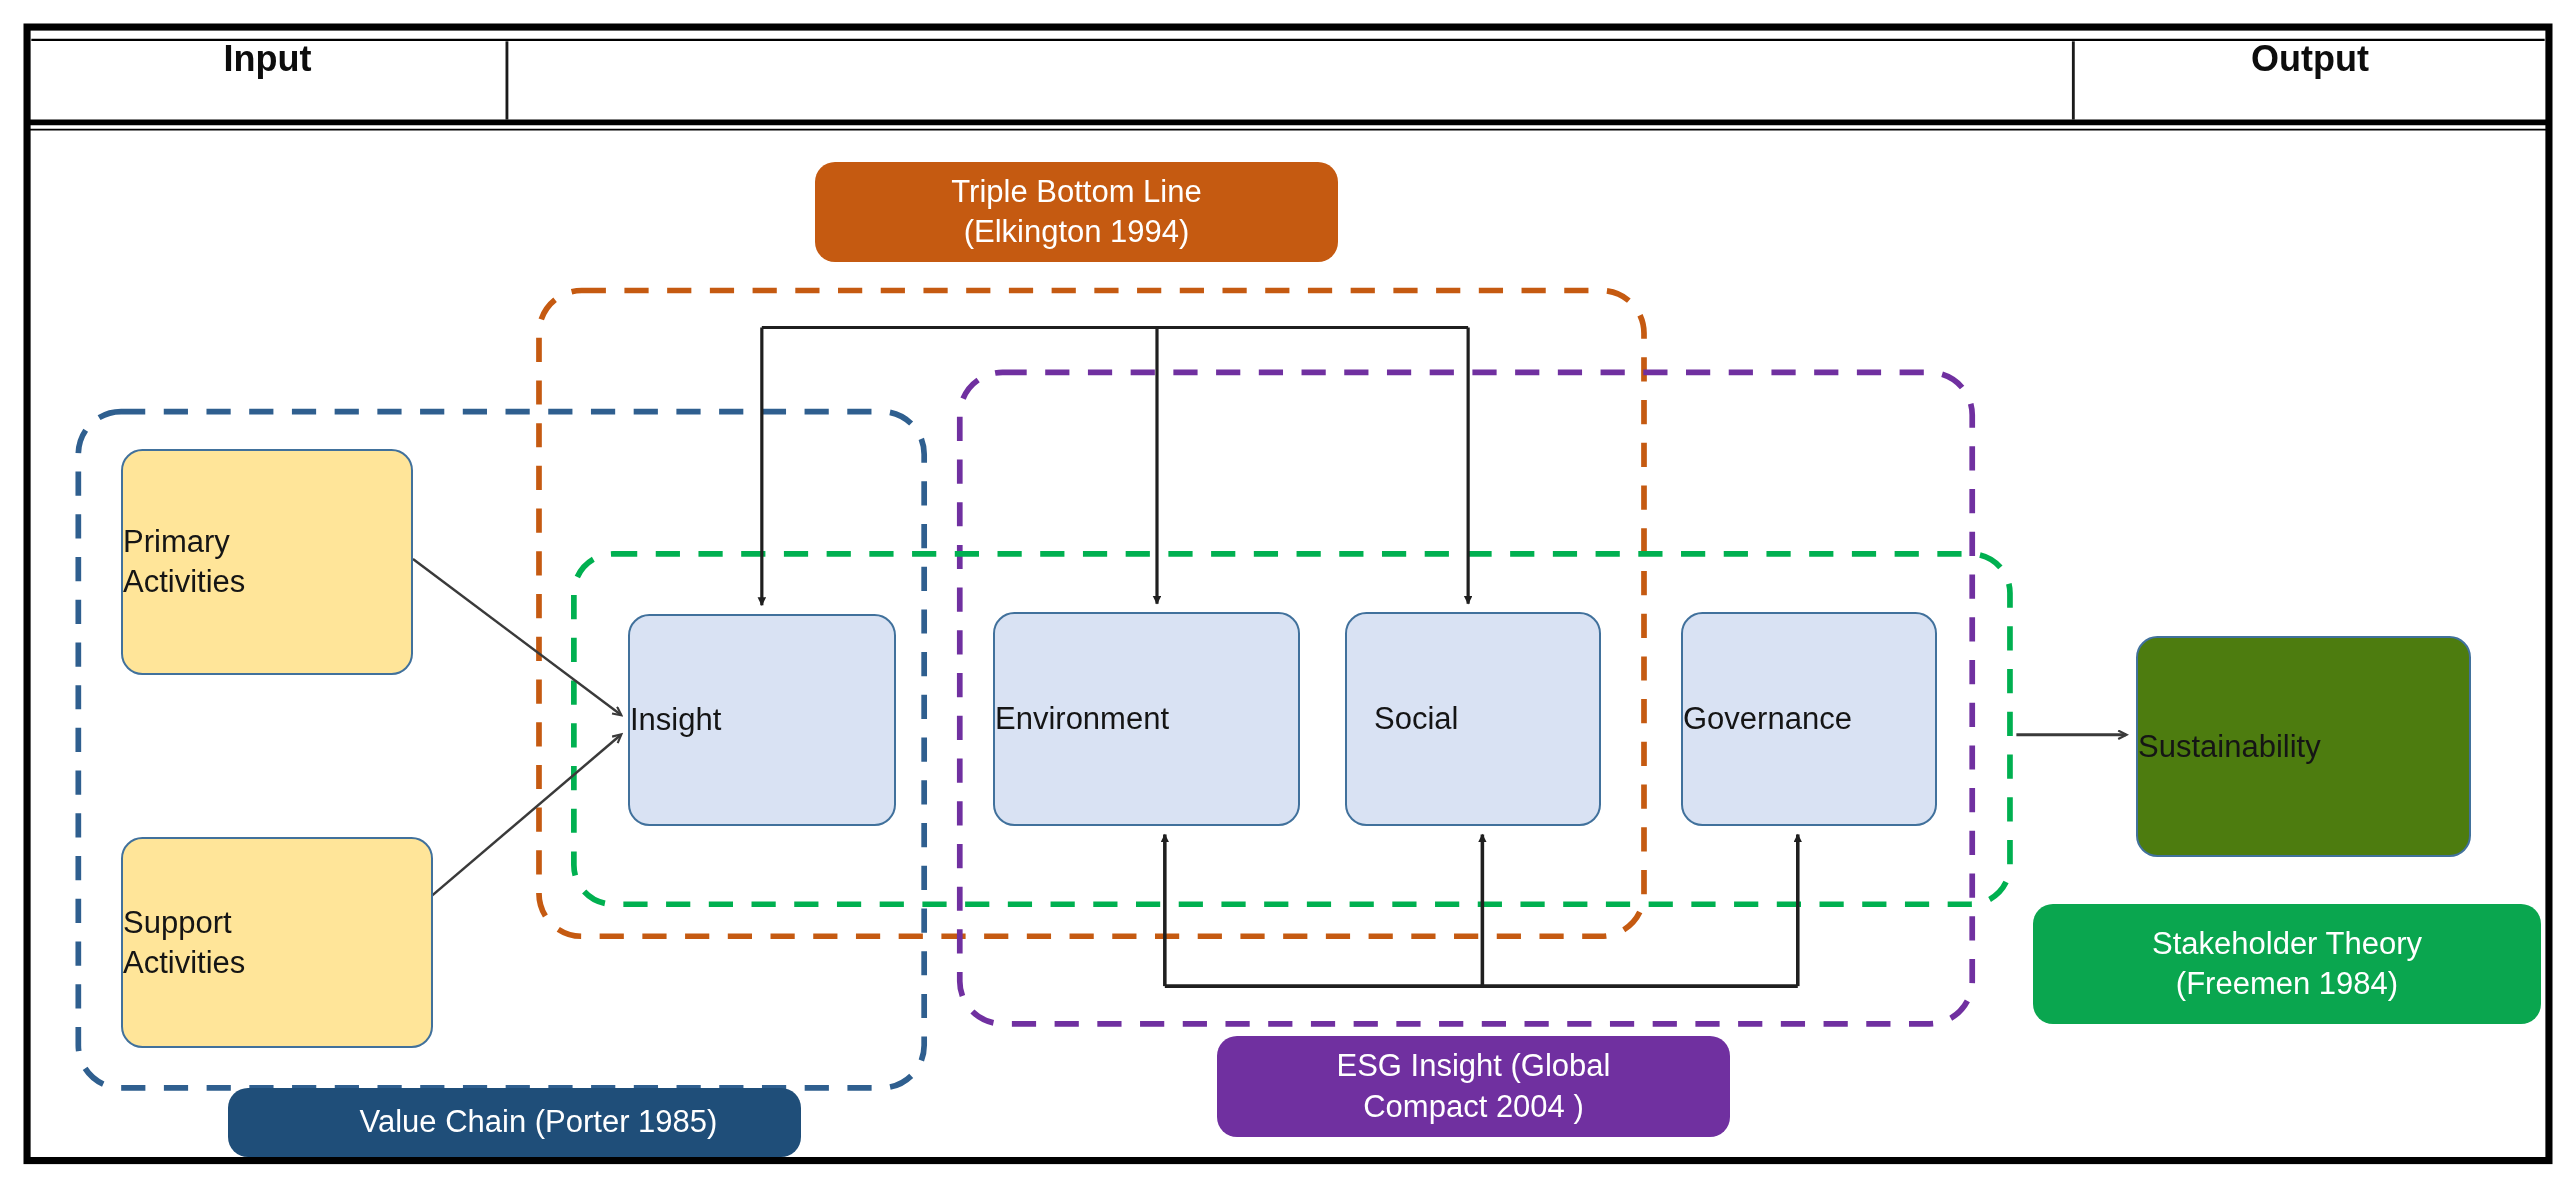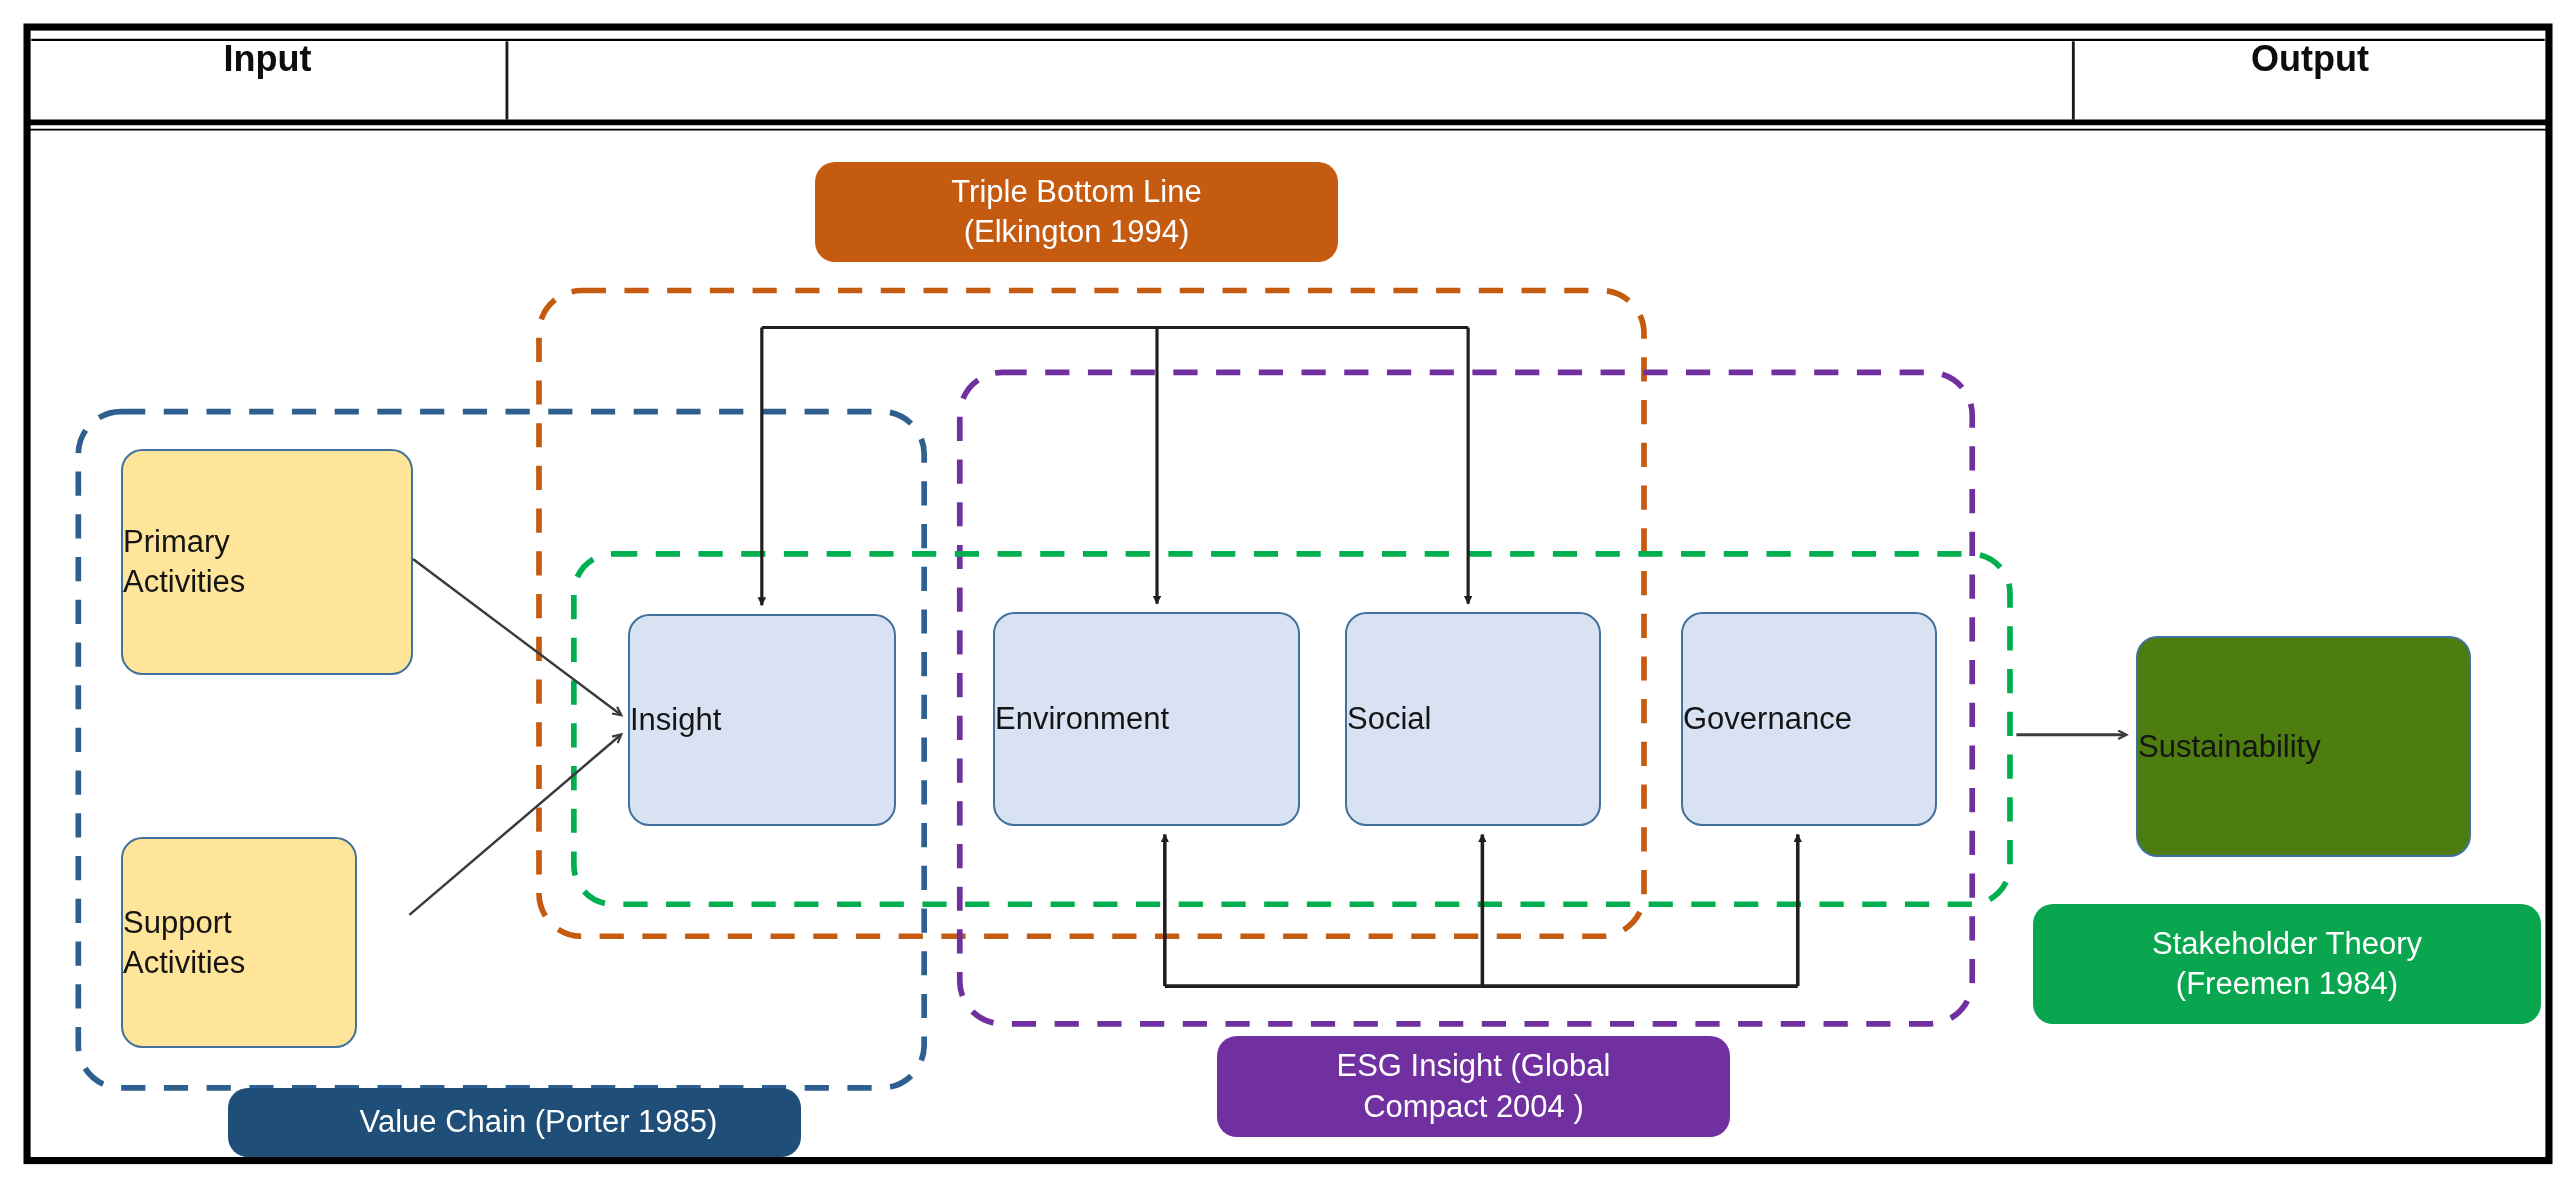--- a/index.html
+++ b/index.html
@@ -15,24 +15,24 @@
   .hdr-output{left:2073px;width:474px;}
 
   
   .node{position:absolute;z-index:3;border:2.8px solid #41719C;border-radius:21.4px;
         display:flex;flex-direction:column;align-items:flex-start;justify-content:center;
         font-size:31px;color:#151515;text-align:center;line-height:1.28;box-sizing:border-box;}
   .node-yellow{background:#FFE599;}
   .node-blue{background:#D9E2F3;}
   .node-green{background:#4d7c0f;}
   .n-primary{left:121px;top:449px;width:292px;height:226px;}
-  .n-support{left:121px;top:837px;width:236px;height:211px;}
+  .n-support{left:121px;top:837px;width:312px;height:211px;}
   .n-profit{left:628px;top:614px;width:268px;height:212px;}
   .n-environment{left:993px;top:612px;width:307px;height:214px;}
-  .n-social{left:1345px;top:612px;width:256px;height:214px;}
+  .n-social{left:1345px;top:612px;width:256px;height:214px;padding-left:27px;}
   .n-governance{left:1681px;top:612px;width:256px;height:214px;}
   .n-sustainability{left:2136px;top:636px;width:335px;height:221px;}
 
   
   .pill{position:absolute;z-index:4;color:#ffffff;display:flex;flex-direction:column;align-items:center;
         justify-content:center;text-align:center;font-size:31px;line-height:1.3;border-radius:20px;}
   .p-tbl{left:815px;top:162px;width:523px;height:100px;background:#C55A11;}
   .p-vc{left:228px;top:1088px;width:525px;height:69px;background:#1F4E79;padding-left:48px;}
   .p-esg{left:1217px;top:1036px;width:513px;height:101px;background:#7030A0;}
   .p-st{left:2033px;top:904px;width:508px;height:120px;background:#0AA64F;}

